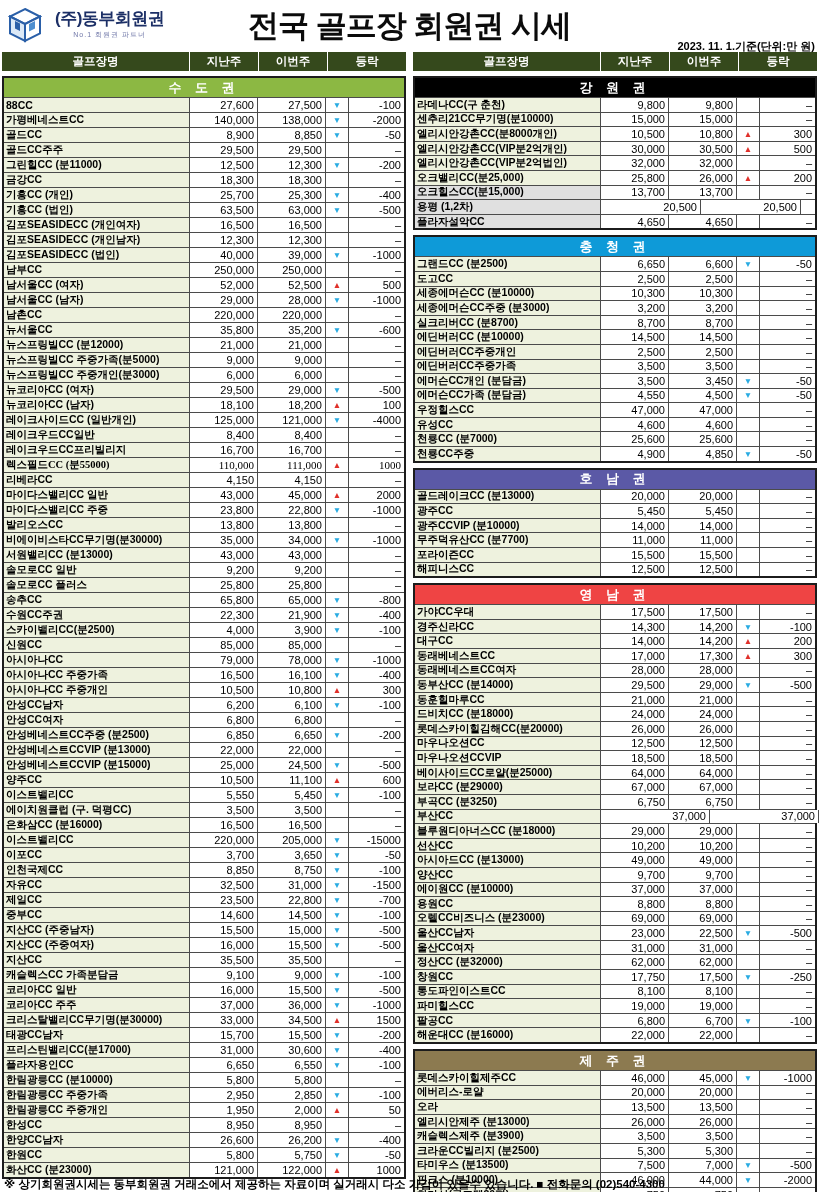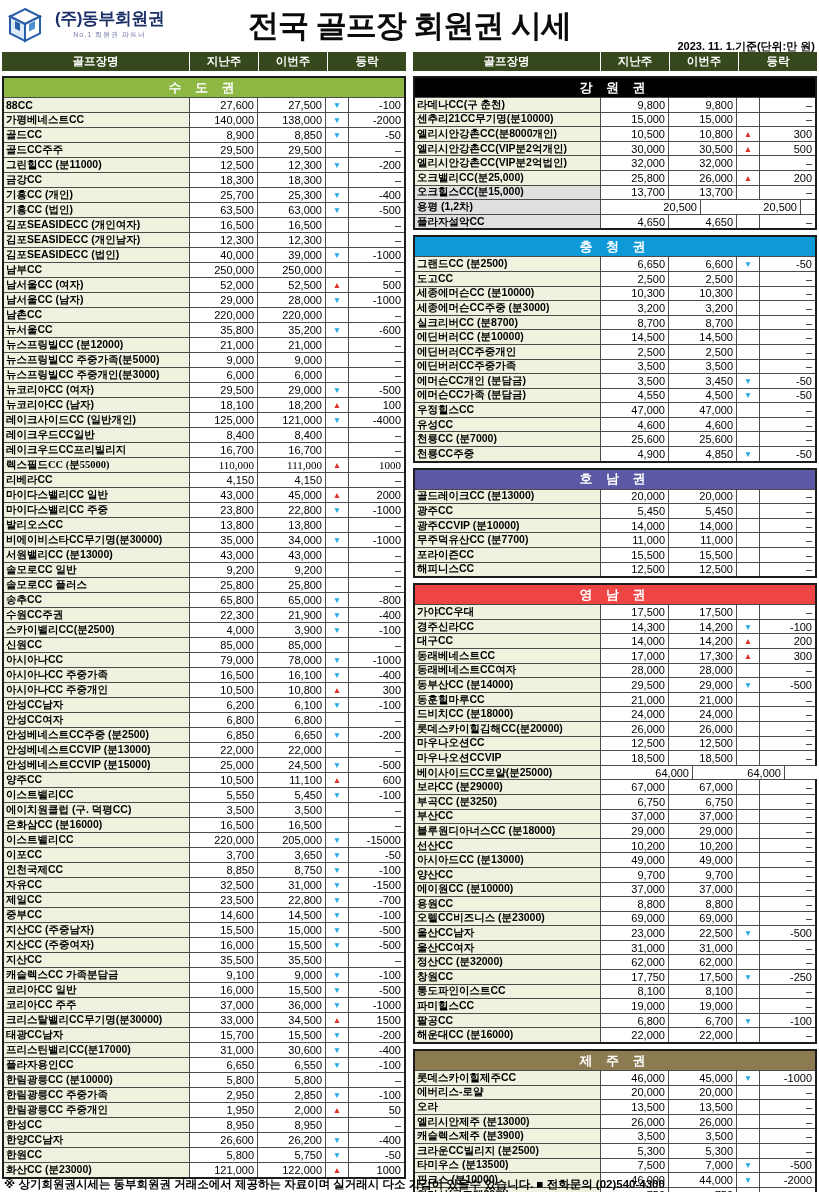--- a/index.html
+++ b/index.html
@@ -983,42 +983,42 @@
         <div class="cell arrow"></div>
         <div class="cell change">–</div>
       </div>
       <div class="row" style="height: 14.6px;">
         <div class="cell name">마우나오션CCVIP</div>
         <div class="cell num">18,500</div>
         <div class="cell num">18,500</div>
         <div class="cell arrow"></div>
         <div class="cell change">–</div>
       </div>
-      <div class="row" style="height: 14.6px; gap: 24px;">
+      <div class="row" style="height: 14.6px;">
         <div class="cell name">베이사이드CC로얄(분25000)</div>
         <div class="cell num">64,000</div>
         <div class="cell num">64,000</div>
         <div class="cell arrow"></div>
         <div class="cell change">–</div>
       </div>
       <div class="row" style="height: 14.6px;">
         <div class="cell name">보라CC (분29000)</div>
         <div class="cell num">67,000</div>
         <div class="cell num">67,000</div>
         <div class="cell arrow"></div>
         <div class="cell change">–</div>
       </div>
       <div class="row" style="height: 14.6px;">
         <div class="cell name">부곡CC (분3250)</div>
         <div class="cell num">6,750</div>
         <div class="cell num">6,750</div>
         <div class="cell arrow"></div>
         <div class="cell change">–</div>
       </div>
-      <div class="row" style="height: 14.6px;">
+      <div class="row" style="height: 14.6px; gap: 41px;">
         <div class="cell name">부산CC</div>
         <div class="cell num">37,000</div>
         <div class="cell num">37,000</div>
         <div class="cell arrow"></div>
         <div class="cell change">–</div>
       </div>
       <div class="row" style="height: 14.6px;">
         <div class="cell name">블루원디아너스CC (분18000)</div>
         <div class="cell num">29,000</div>
         <div class="cell num">29,000</div>

